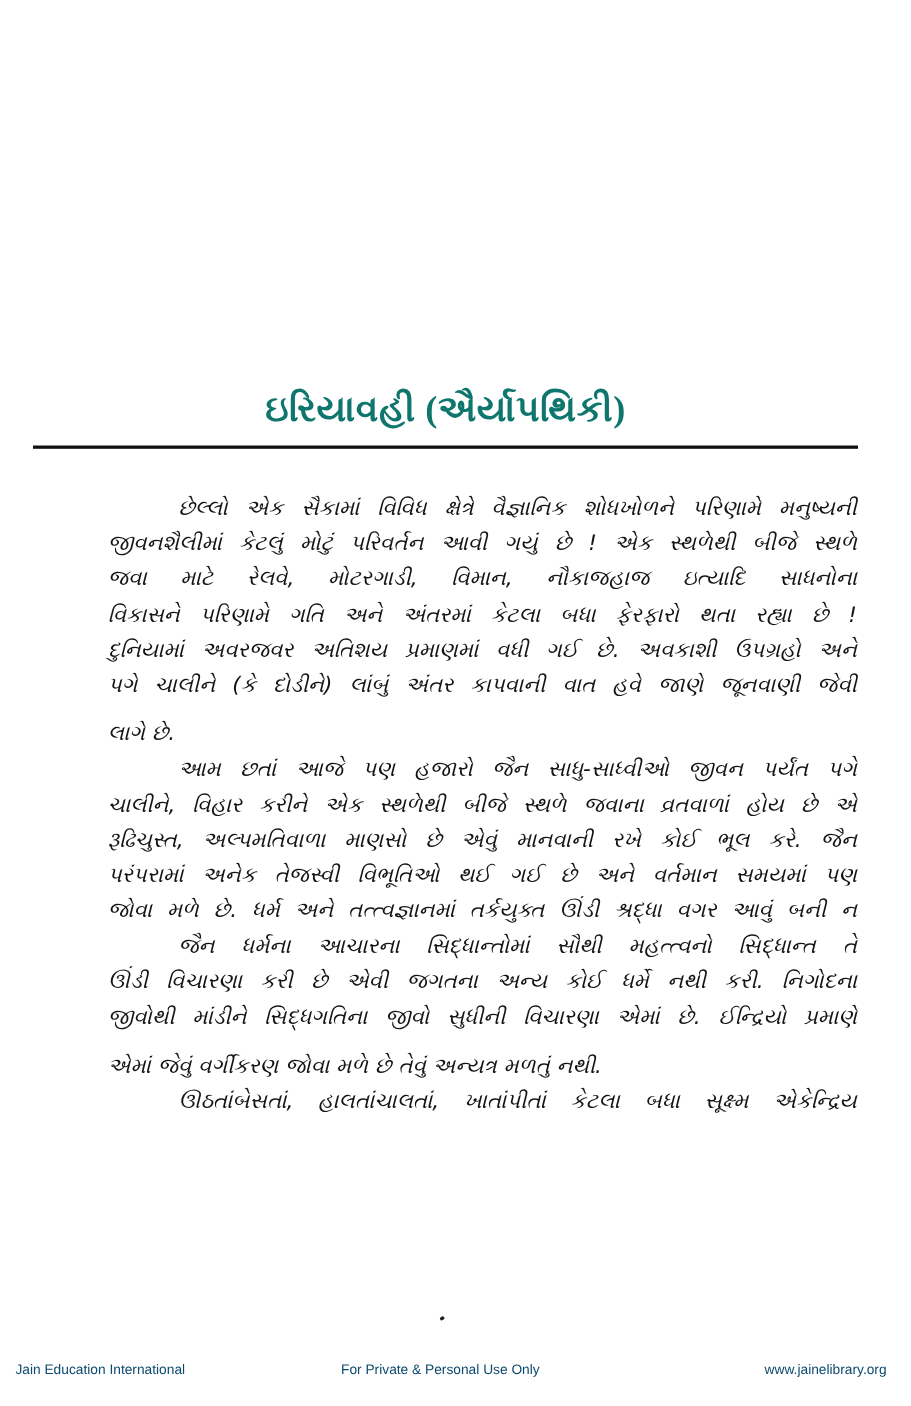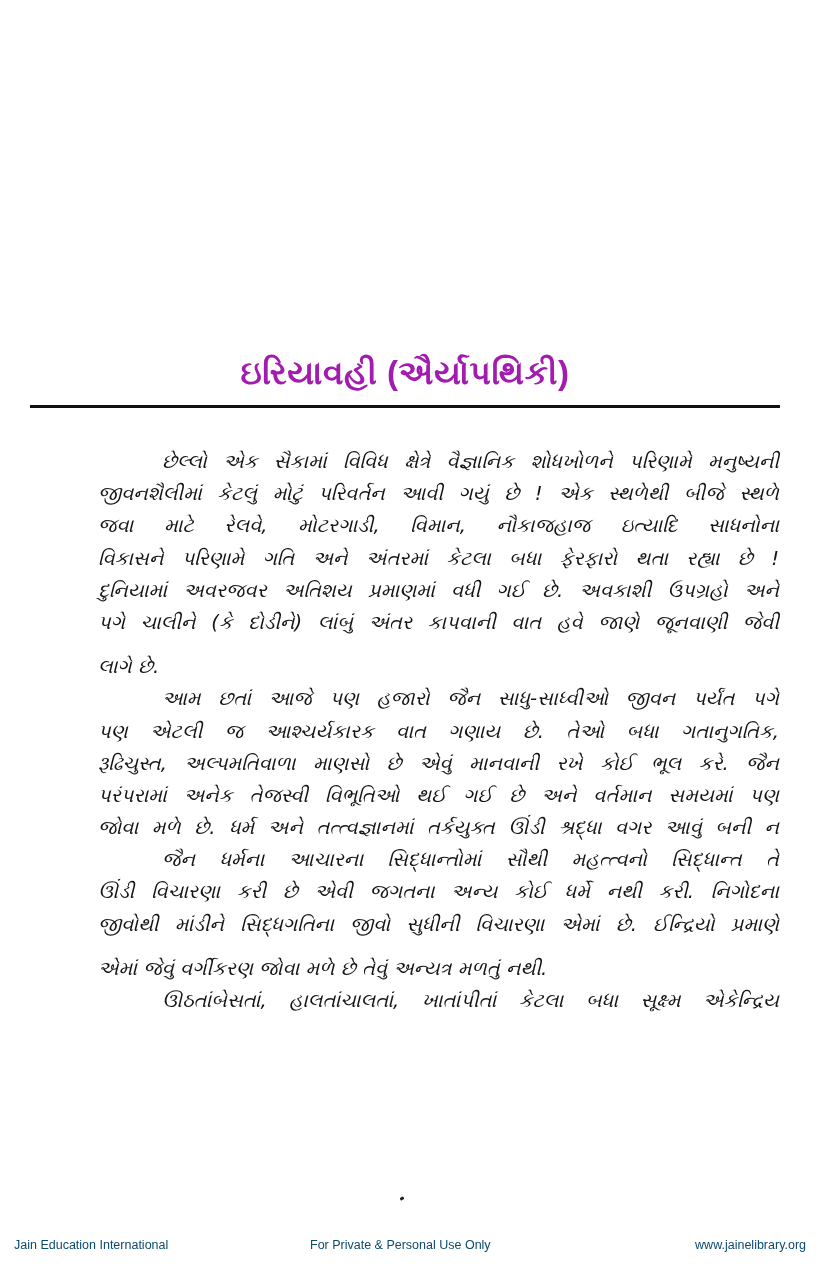--- a/index.html
+++ b/index.html
@@ -20,25 +20,25 @@
       left: 0; top: 0;
       width: 828px; height: 1278px;
     }
     .title {
       position: absolute;
       left: 30px;
       width: 750px;
       top: 348px;
       height: 50px;
       text-align: center;
-      font-family: Liberation Sans, sans-serif;
+      font-family: Liberation Serif, serif;
       font-weight: bold;
       font-size: 33px;
       line-height: 50px;
-      color: #a21caf;
+      color: #0f766e;
       letter-spacing: 0.5px;
     }
     .title-rule {
       position: absolute;
       left: 30px;
       top: 405px;
       width: 750px;
       height: 3px;
       background: #111111;
     }
@@ -116,21 +116,21 @@
       <span class="line">જીવનશૈલીમાં કેટલું મોટું પરિવર્તન આવી ગયું છે ! એક સ્થળેથી બીજે સ્થળે</span>
       <span class="line">જવા માટે રેલવે, મોટરગાડી, વિમાન, નૌકાજહાજ ઇત્યાદિ સાધનોના</span>
       <span class="line">વિકાસને પરિણામે ગતિ અને અંતરમાં કેટલા બધા ફેરફારો થતા રહ્યા છે !</span>
       <span class="line">દુનિયામાં અવરજવર અતિશય પ્રમાણમાં વધી ગઈ છે. અવકાશી ઉપગ્રહો અને</span>
       <span class="line">પગે ચાલીને (કે દોડીને) લાંબું અંતર કાપવાની વાત હવે જાણે જૂનવાણી જેવી</span>
       <span class="line last">લાગે છે.</span>
     </div>
 
     <div class="para">
       <span class="line indent">આમ છતાં આજે પણ હજારો જૈન સાધુ-સાધ્વીઓ જીવન પર્યંત પગે</span>
-      <span class="line">પણ એટલી જ આશ્ચર્યકારક વાત ગણાય છે. તેઓ બધા ગતાનુગતિક,</span>
+      <span class="line">ચાલીને, વિહાર કરીને એક સ્થળેથી બીજે સ્થળે જવાના વ્રતવાળાં હોય છે એ</span>
       <span class="line">રૂઢિચુસ્ત, અલ્પમતિવાળા માણસો છે એવું માનવાની રખે કોઈ ભૂલ કરે. જૈન</span>
       <span class="line">પરંપરામાં અનેક તેજસ્વી વિભૂતિઓ થઈ ગઈ છે અને વર્તમાન સમયમાં પણ</span>
       <span class="line">જોવા મળે છે. ધર્મ અને તત્ત્વજ્ઞાનમાં તર્કયુક્ત ઊંડી શ્રદ્ધા વગર આવું બની ન</span>
     </div>
 
     <div class="para">
       <span class="line indent">જૈન ધર્મના આચારના સિદ્ધાન્તોમાં સૌથી મહત્ત્વનો સિદ્ધાન્ત તે</span>
       <span class="line">ઊંડી વિચારણા કરી છે એવી જગતના અન્ય કોઈ ધર્મે નથી કરી. નિગોદના</span>
       <span class="line">જીવોથી માંડીને સિદ્ધગતિના જીવો સુધીની વિચારણા એમાં છે. ઈન્દ્રિયો પ્રમાણે</span>
       <span class="line last">એમાં જેવું વર્ગીકરણ જોવા મળે છે તેવું અન્યત્ર મળતું નથી.</span>

